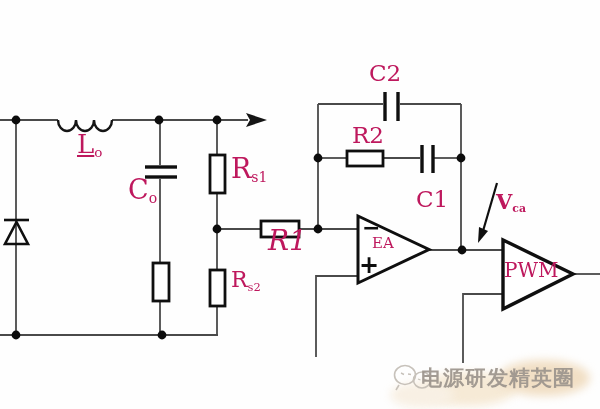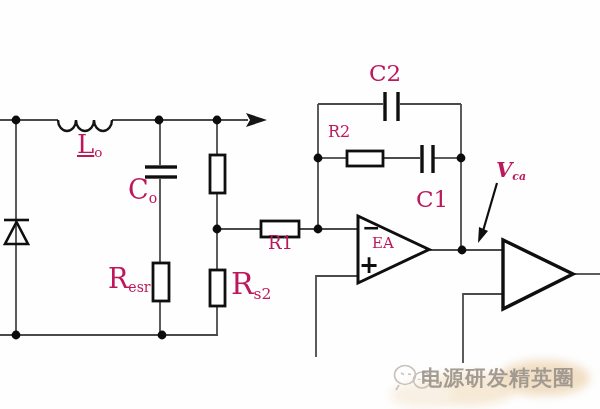--- a/index.html
+++ b/index.html
@@ -10,21 +10,21 @@
   .blob{position:absolute;border-radius:50%;filter:blur(4px);}
   .blob1{left:420px;top:372px;width:96px;height:34px;background:#f6ead6;}
   .blob2{left:498px;top:360px;width:92px;height:36px;background:#f1dfc5;}
   .blob3{left:390px;top:382px;width:64px;height:26px;background:#f8f0e4;}
   svg.circuit{position:absolute;left:0;top:0;}
   .lbl{
     position:absolute;line-height:1;color:#be185d;white-space:nowrap;
     font-family:"DejaVu Serif", serif;
   }
   .sub{font-size:0.52em;vertical-align:-0.32em;letter-spacing:0;}
-  .ital{font-style:italic;}
+  .ital{margin-top:32px;}
   .bold{font-weight:bold;}
   .sign{font-family:"DejaVu Sans", sans-serif;font-weight:bold;color:#0e0e0e;position:absolute;line-height:1;}
   .watermark{
     position:absolute;left:421px;top:364px;font-size:21px;letter-spacing:1px;
     color:rgba(155,148,140,0.92);font-family:"DejaVu Sans", sans-serif;font-weight:700;
   }
 </style>
 </head>
 <body>
 
@@ -134,36 +134,37 @@
       <path d="M399,385 L396,390"></path>
       <path d="M401,373 l3,1.5 M408,374 l3,0.5" stroke-width="1.4"></path>
       <path d="M418,379 l2.5,1 M424,379.5 l2.5,0.5" stroke-width="1.3"></path>
     </g>
   </svg>
 
   <span class="lbl" style="left:77px;top:131px;font-size:26px;text-decoration:underline;"><span>L</span><span class="sub">o</span></span>
 
   <span class="lbl" style="left:128px;top:176px;font-size:27px;text-align:right;"><span>C</span><span class="sub">o</span></span>
 
-  <span class="lbl" style="left:108px;top:265px;font-size:27px;"><span>R</span><span class="sub">esr</span></span>
 
+  <span class="lbl" style="left:231px;top:155px;font-size:27px;"><span>R</span><span class="sub">s1</span></span>
 
-  <span class="lbl" style="left:231px;top:269px;font-size:30px;"><span>R</span><span class="sub">s2</span></span>
+  <span class="lbl" style="left:231px;top:269px;font-size:22px;"><span>R</span><span class="sub">s2</span></span>
 
-  <span class="lbl" style="left:268px;top:234px;font-size:18px;">R1</span>
+  <span class="lbl" style="left:268px;top:227px;font-size:28px;font-style:italic;">R1</span>
 
-  <span class="lbl" style="left:328px;top:124px;font-size:16px;">R2</span>
+  <span class="lbl" style="left:352px;top:124px;font-size:23px;">R2</span>
 
   <span class="lbl" style="left:416px;top:188px;font-size:23px;">C1</span>
 
   <span class="lbl" style="left:369px;top:62px;font-size:23px;">C2</span>
 
   <span class="sign" style="left:362px;top:217px;font-size:22px;">−</span>
   <span class="lbl" style="left:372px;top:236px;font-size:15px;">EA</span>
   <span class="sign" style="left:359px;top:253px;font-size:24px;">+</span>
 
+  <span class="lbl" style="left:504px;top:260px;font-size:20px;">PWM</span>
 
   <span class="lbl ital bold" style="left:496px;top:159px;font-size:21px;"><span>V</span><span class="sub">ca</span></span>
 
 
   <span class="watermark">电源研发精英圈</span>
 
 </div>
 
 </body></html>

